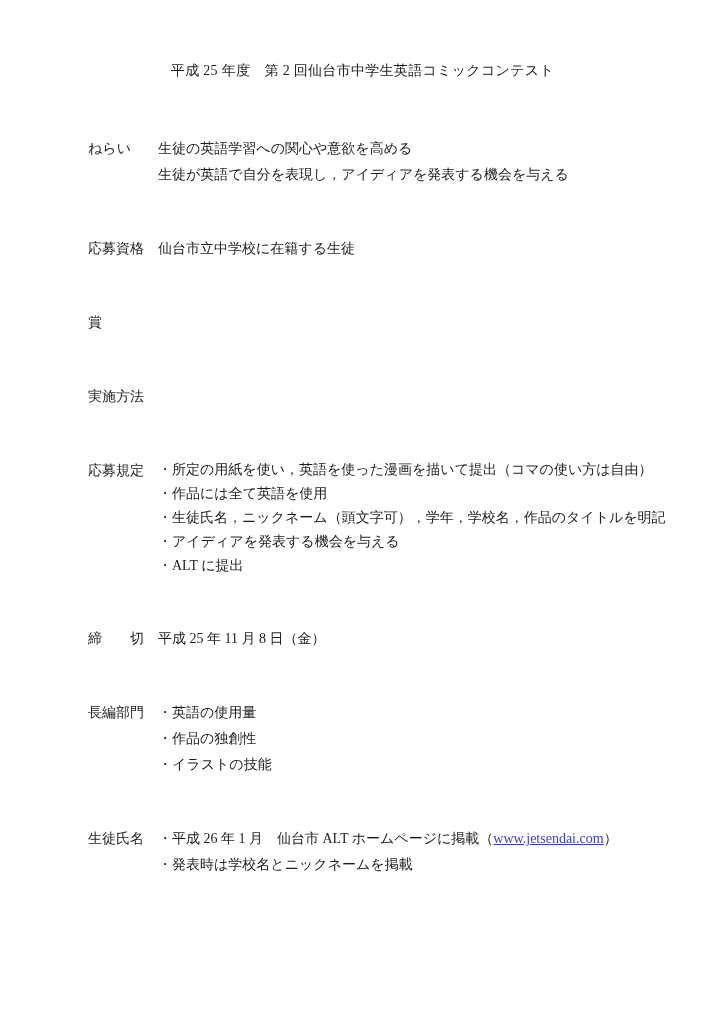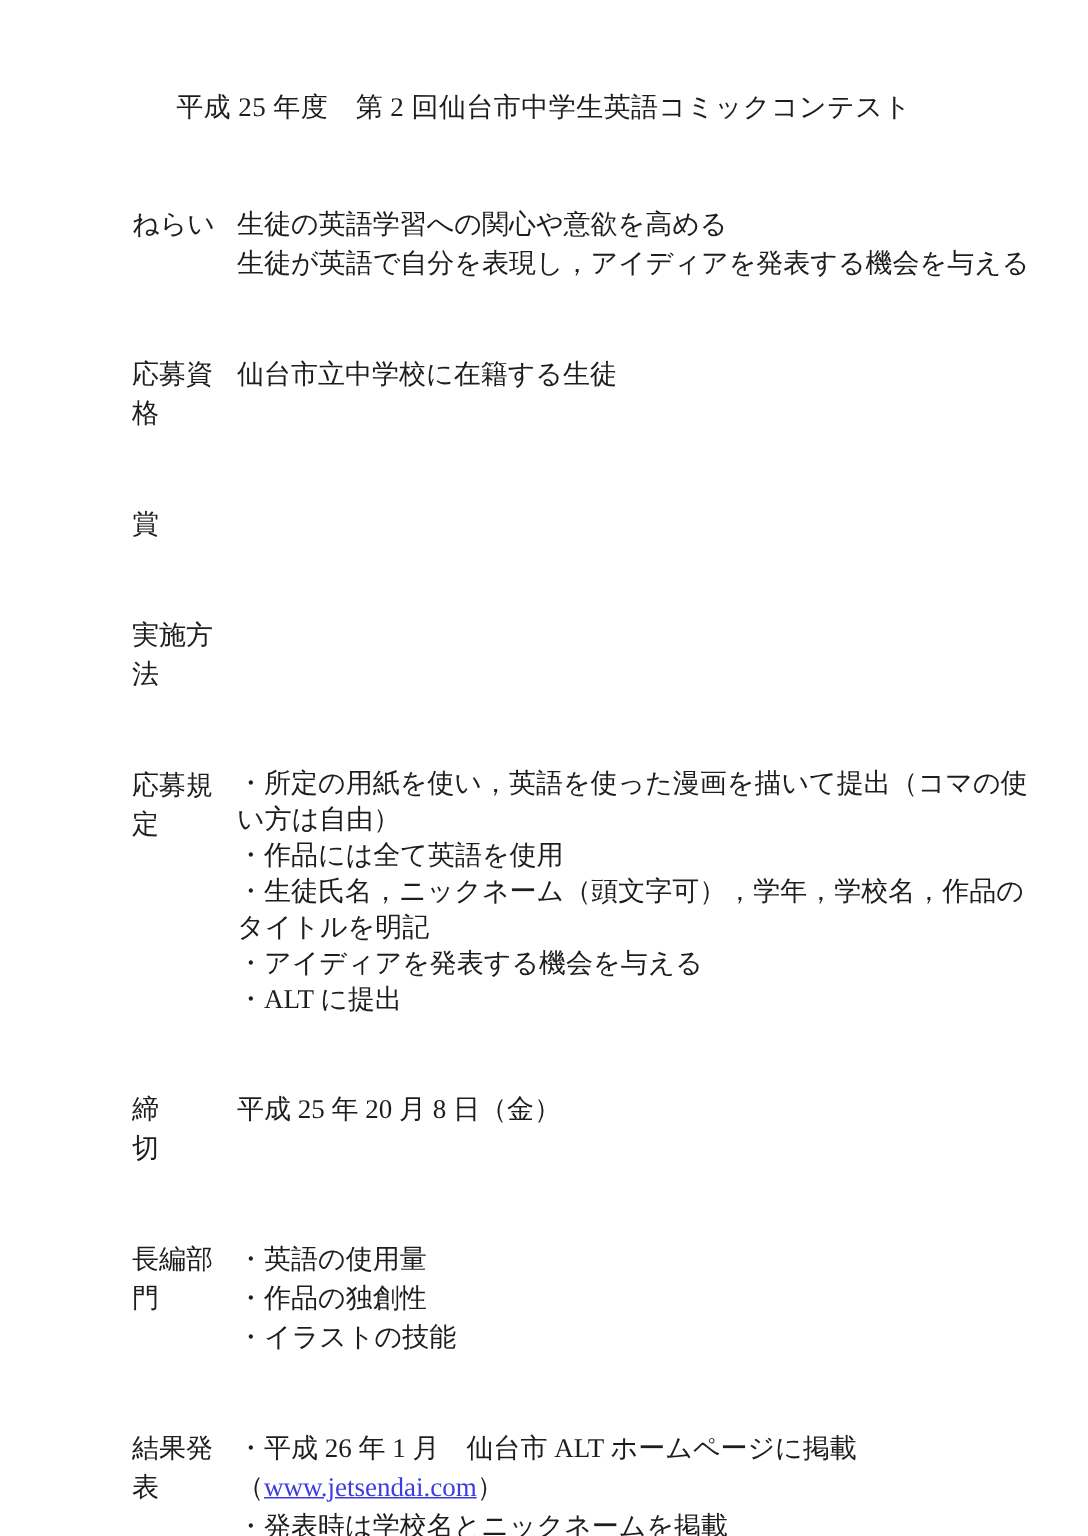--- a/index.html
+++ b/index.html
@@ -10,21 +10,21 @@
   * { margin: 0; padding: 0; box-sizing: border-box; }
   html, body { background: #ffffff; }
   .page {
     width: 725px;
     height: 1024px;
     background: var(--bg);
     position: relative;
     overflow: hidden;
     padding-top: 58px;
     font-family: "Liberation Serif", "DejaVu Serif", serif;
-    font-size: 18px;
+    font-size: 14px;
     color: var(--text);
   }
   .title {
     text-align: center;
     line-height: 26px;
     letter-spacing: 0.3px;
     margin-bottom: 52px;
     white-space: pre-wrap;
   }
   .doc {
@@ -95,35 +95,35 @@
         <div class="line">・作品には全て英語を使用</div>
         <div class="line">・生徒氏名，ニックネーム（頭文字可），学年，学校名，作品のタイトルを明記</div>
         <div class="line">・アイディアを発表する機会を与える</div>
         <div class="line">・ALT に提出</div>
       </div>
     </div>
 
     <div class="section">
       <div class="label">締　　切</div>
       <div class="content">
-        <div class="line">平成 25 年 20 月 8 日（金）</div>
+        <div class="line">平成 25 年 11 月 8 日（金）</div>
       </div>
     </div>
 
     <div class="section">
       <div class="label">長編部門</div>
       <div class="content">
         <div class="line">・英語の使用量</div>
         <div class="line">・作品の独創性</div>
         <div class="line">・イラストの技能</div>
       </div>
     </div>
 
     <div class="section">
-      <div class="label">結果発表</div>
+      <div class="label">生徒氏名</div>
       <div class="content">
         <div class="line"><span>・平成 26 年 1 月　仙台市 ALT ホームページに掲載（</span><a class="doc-link">www.jetsendai.com</a><span>）</span></div>
         <div class="line">・発表時は学校名とニックネームを掲載</div>
       </div>
     </div>
 
   </div>
 </div>
 
 </body></html>

